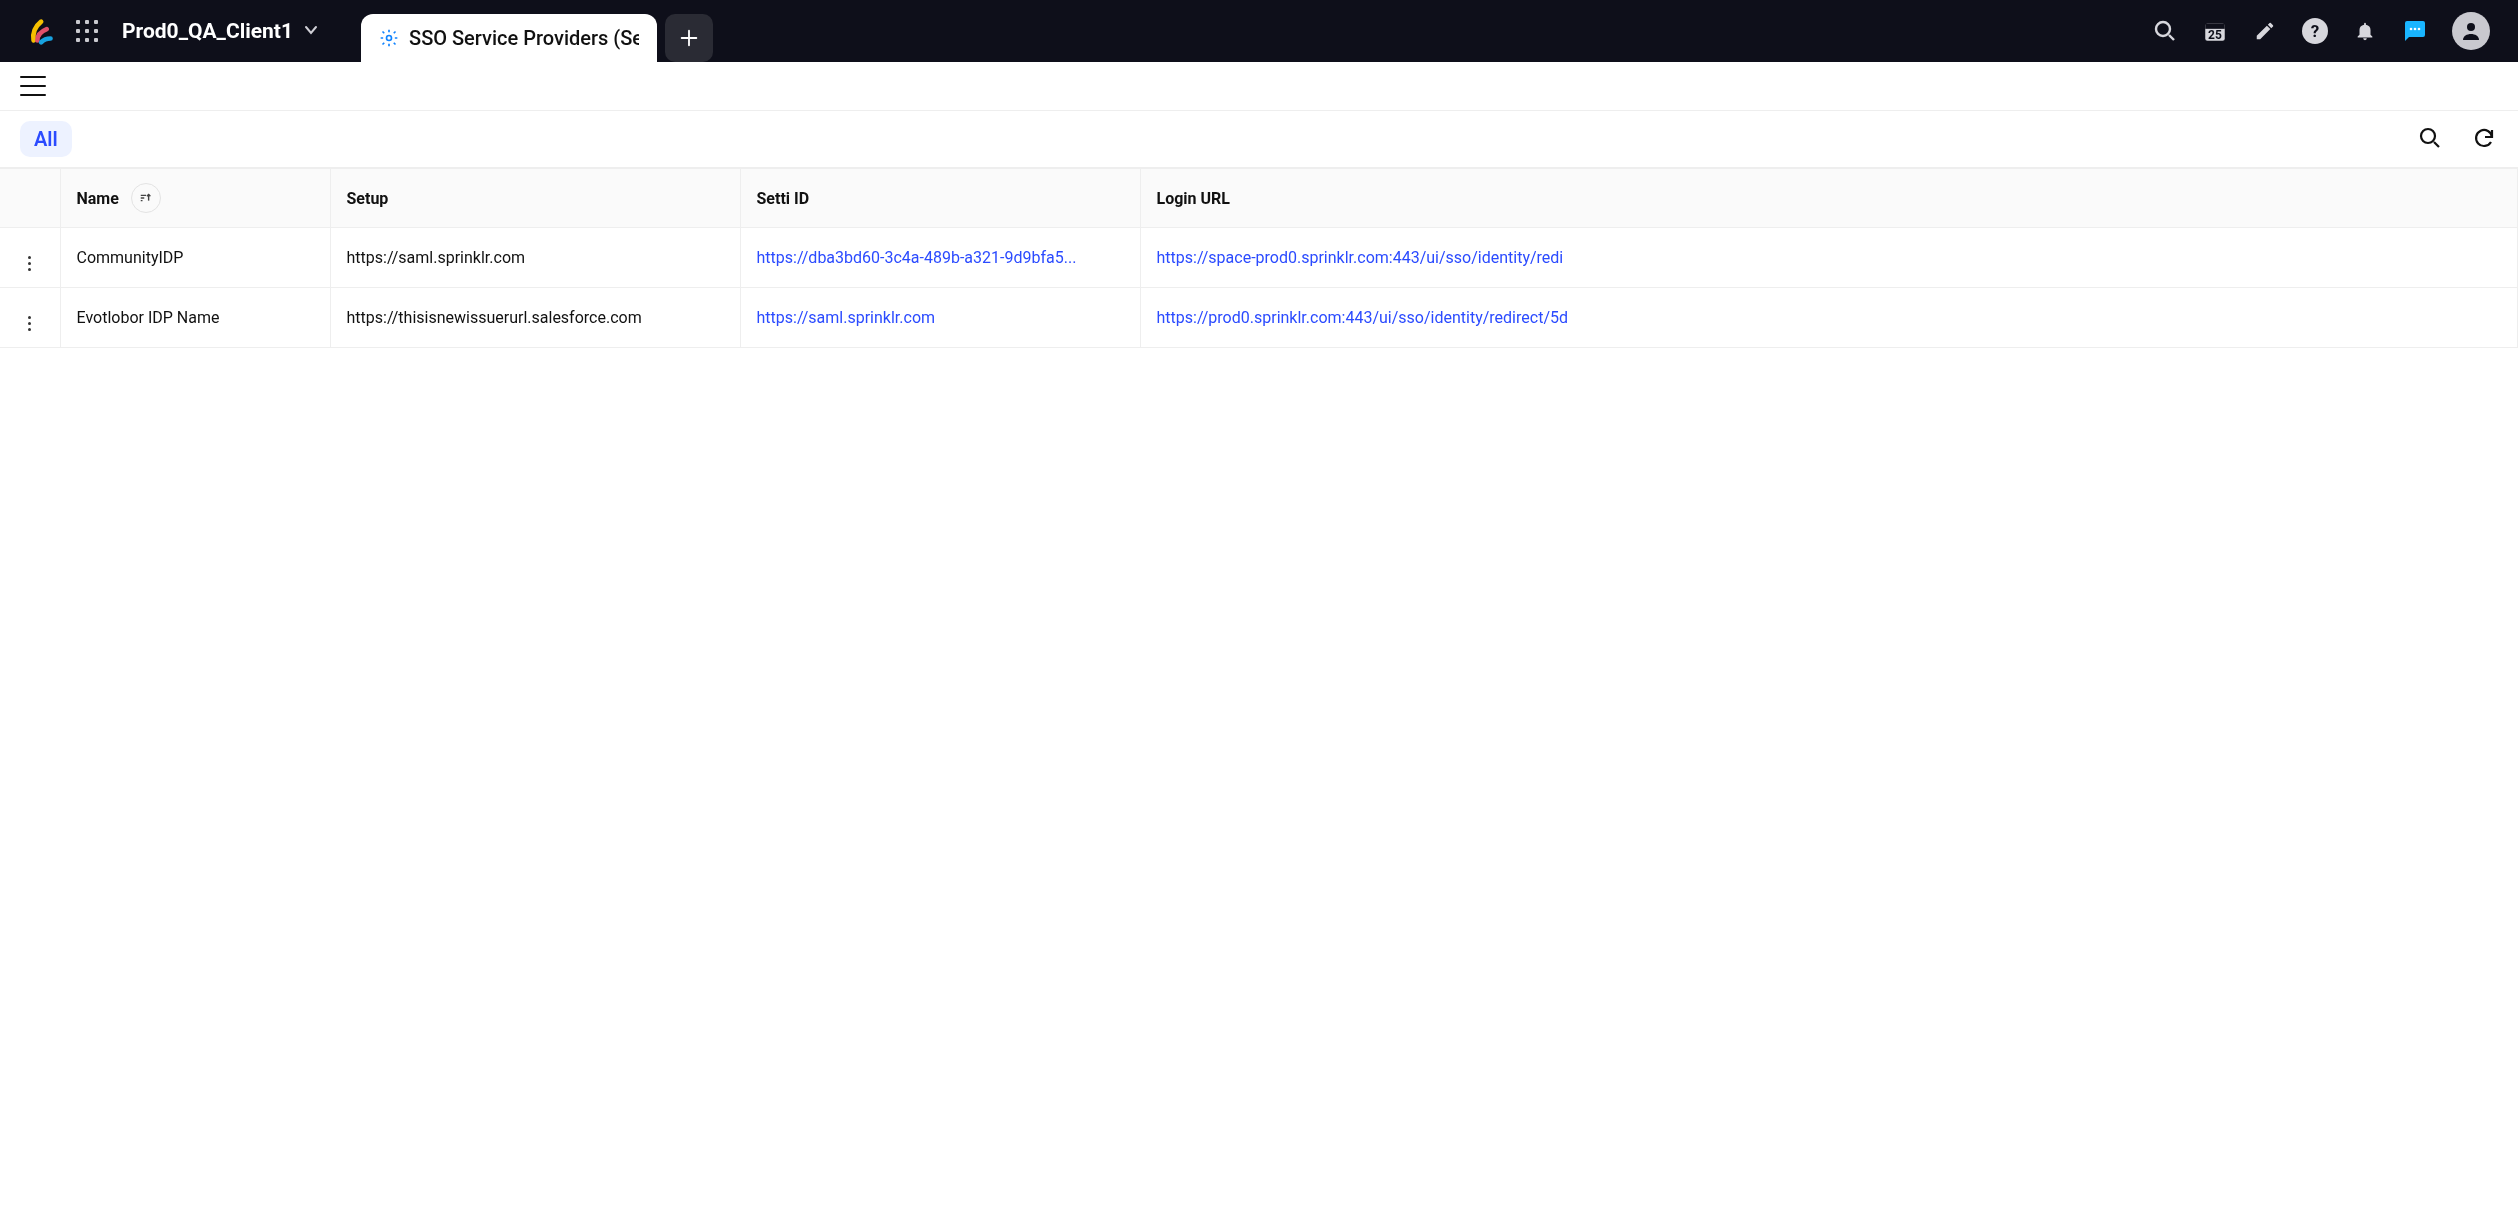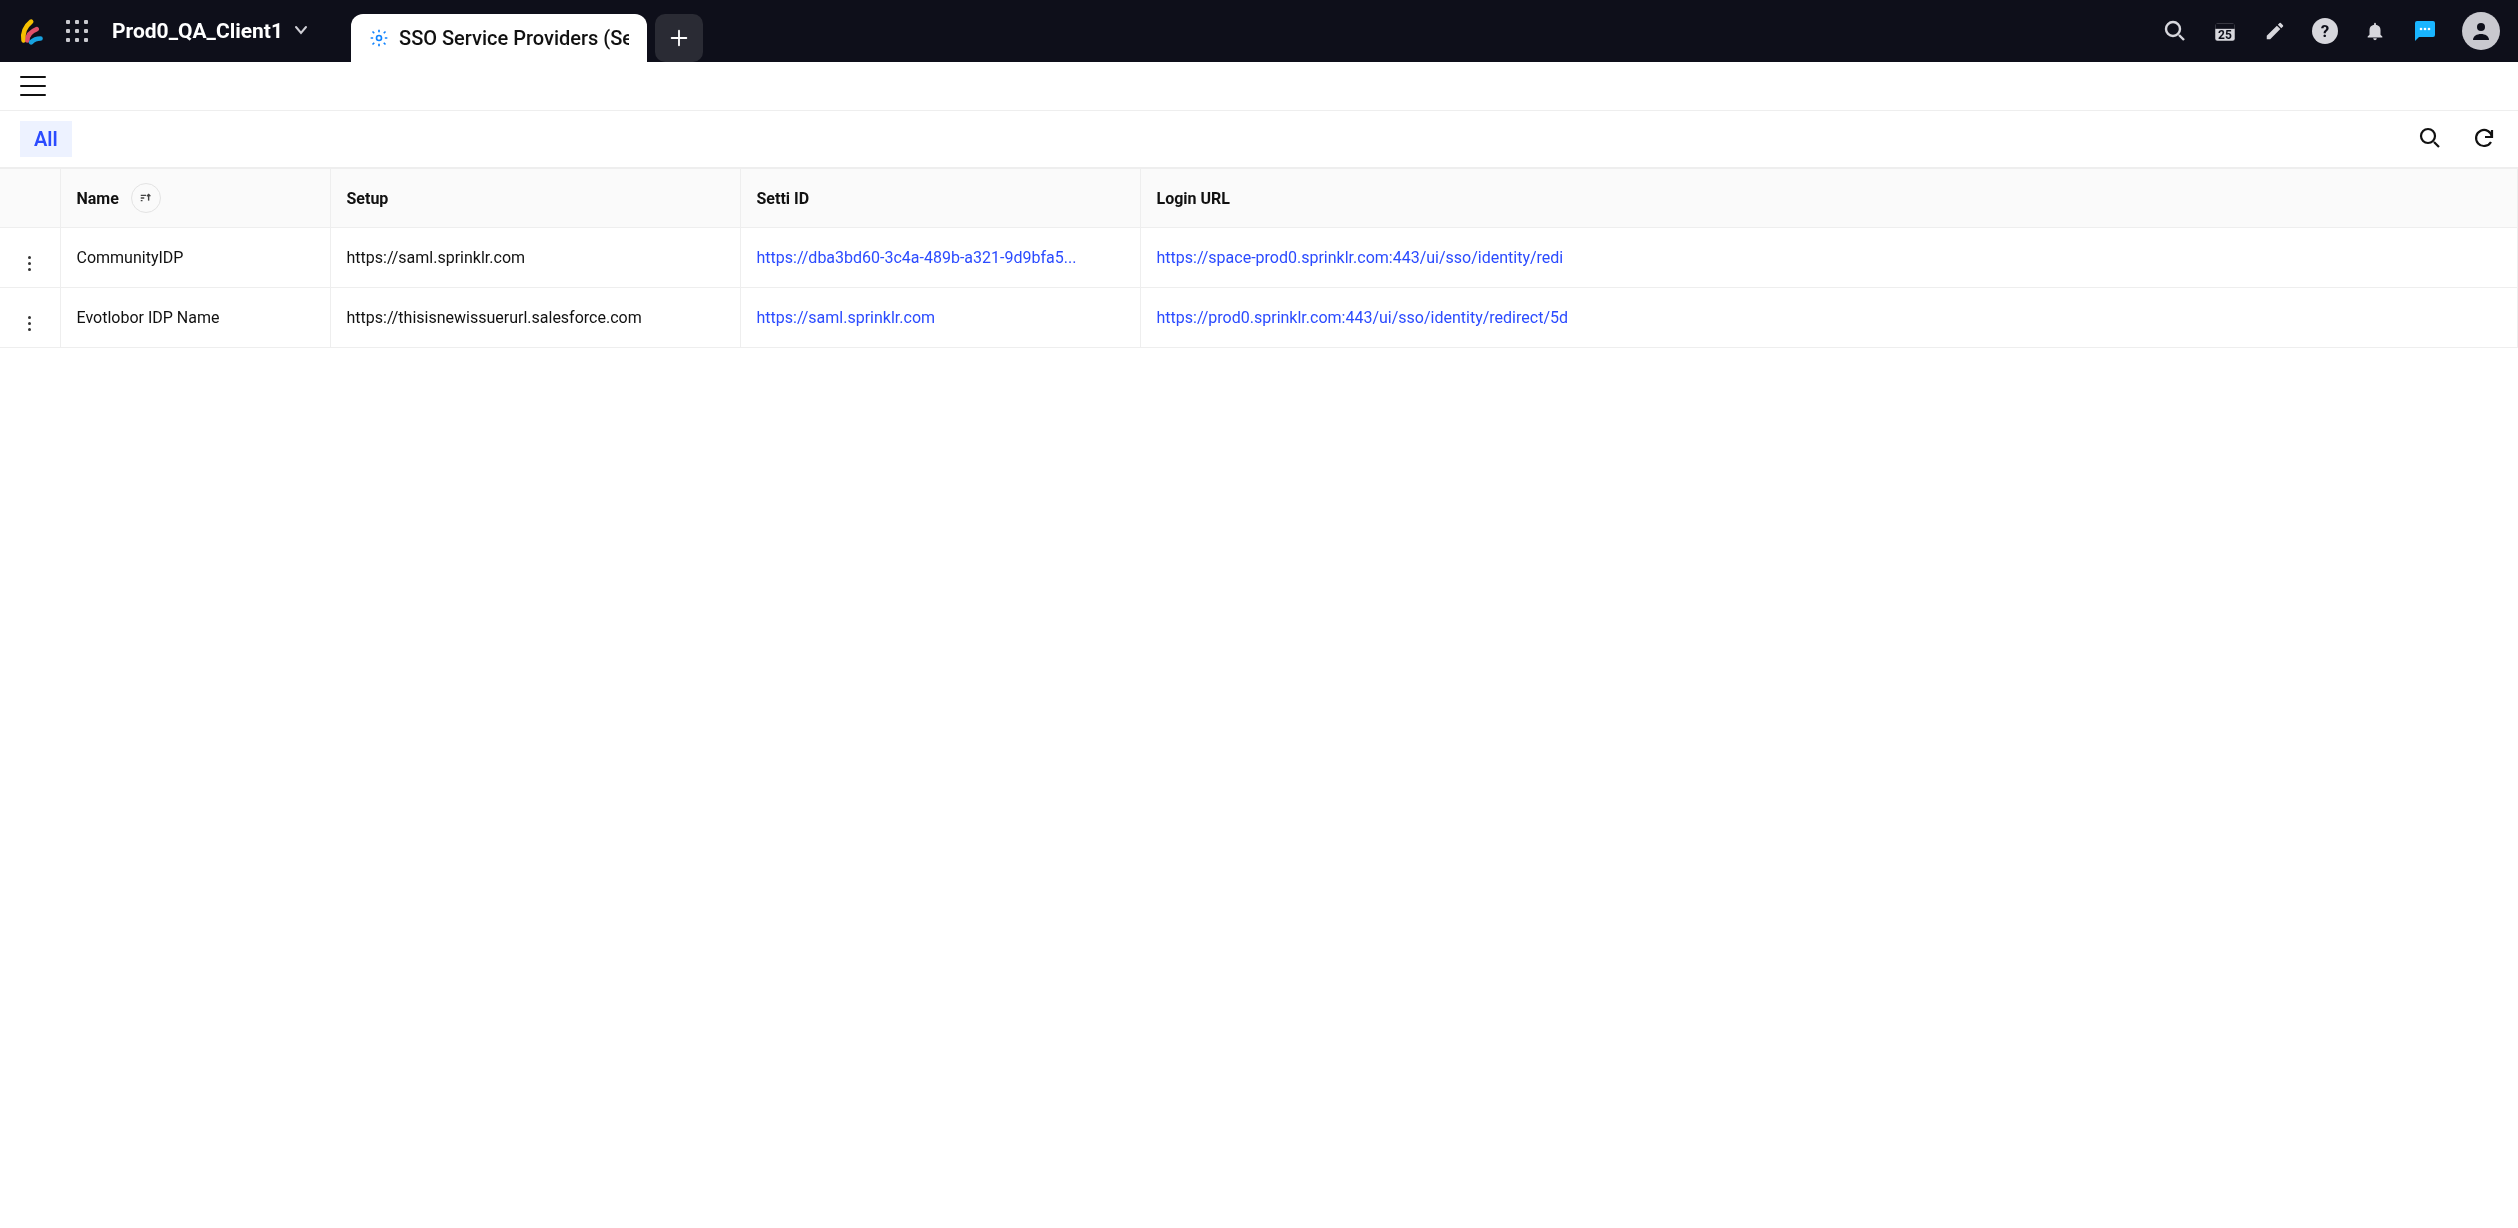--- a/index.html
+++ b/index.html
@@ -5,21 +5,21 @@
   * { box-sizing: border-box; margin: 0; padding: 0; }
   html, body { width: 100%; height: 100%; font-family: -apple-system, BlinkMacSystemFont, "Segoe UI", Roboto, Arial, sans-serif; background: #fff; color: #111; }
   body { font-size: 20px; }
 
   
   .topbar {
     background: #0e0f1a;
     height: 62px;
     display: flex;
     align-items: center;
-    padding: 0 18px;
+    padding: 0 28px;
     color: #fff;
     gap: 14px;
     position: relative;
   }
   .topbar-left { display: flex; align-items: center; gap: 18px; }
   .logo-swirl { width: 30px; height: 30px; position: relative; }
   .logo-swirl svg { width: 100%; height: 100%; }
   .apps-grid-icon {
     display: grid;
     grid-template-columns: repeat(3, 4px);
@@ -119,21 +119,21 @@
   
   .filter-row {
     display:flex; align-items:center;
     padding:10px 20px;
     border-bottom:1px solid #eee;
   }
   .chip-all {
     background:#edf2ff;
     color:#2b4bff;
     padding:6px 14px;
-    border-radius:0;
+    border-radius:10px;
     font-weight:600;
     font-size:20px;
     cursor:pointer;
   }
   .filter-right {
     margin-left:auto;
     display:flex; align-items:center; gap:28px;
   }
   .filter-right .ficon { width:26px; height:26px; cursor:pointer; color:#111; }
 

